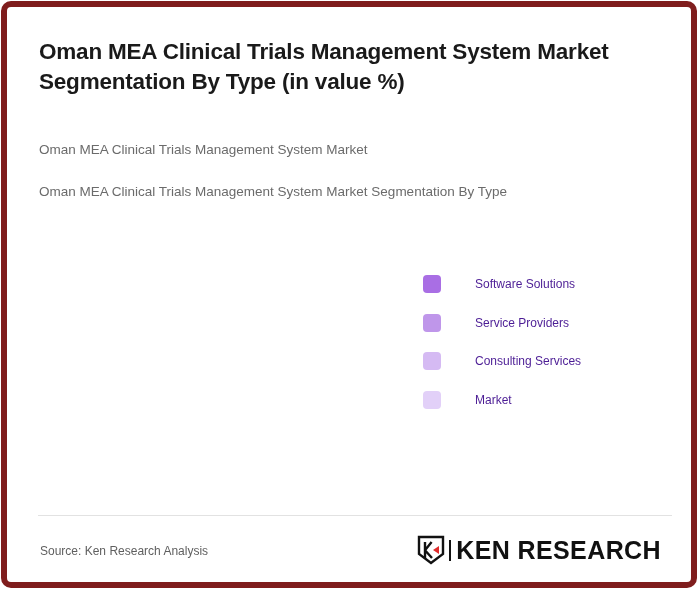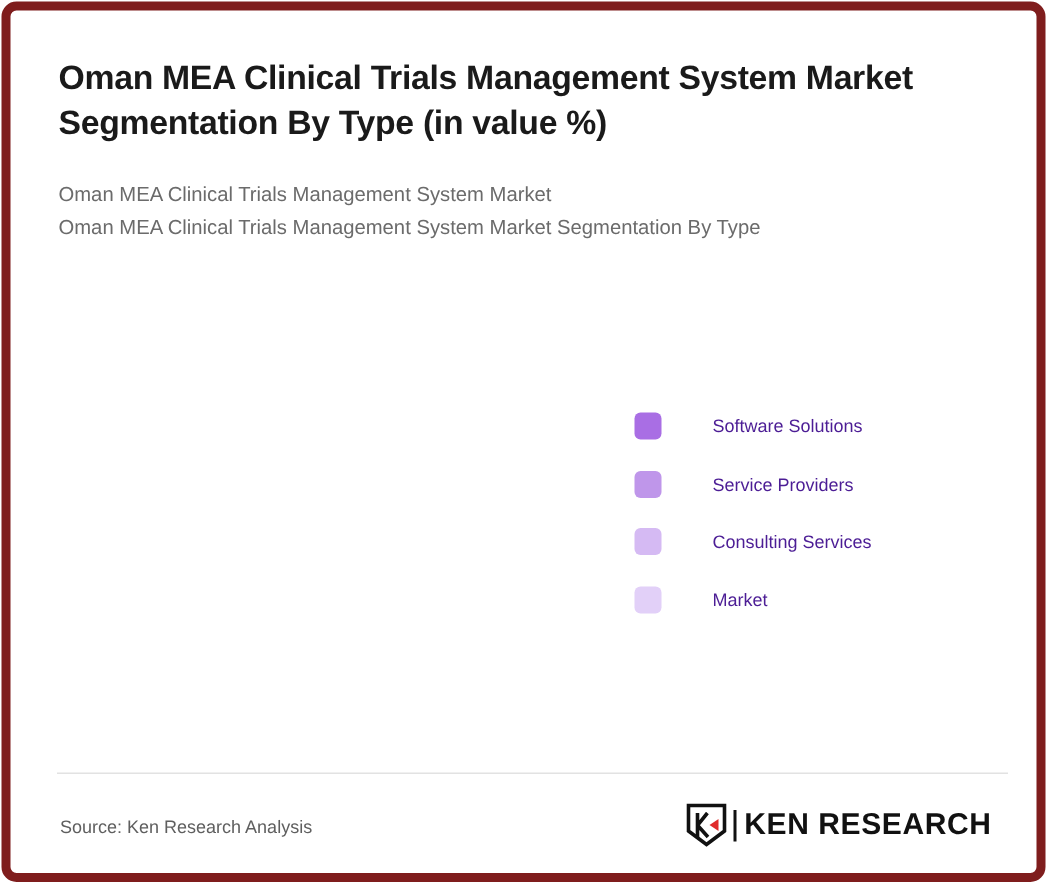--- a/index.html
+++ b/index.html
@@ -20,21 +20,21 @@
   }
   #title{
     position:absolute;left:32px;top:30px;width:640px;
     font-size:22.5px;font-weight:bold;color:#1a1a1a;
     line-height:1.33;letter-spacing:-0.2px;
   }
   #subtitles{
     position:absolute;left:32px;top:112px;width:640px;
     font-size:13.5px;color:#6b6b6b;line-height:1.63;
   }
-  .sub-line{display:block;}
+  .sub-line{display:block;margin-top:20px;}
   #chart-area{
     position:absolute;left:0;top:160px;width:696px;height:345px;
   }
   #donut-wrap{position:absolute;left:32px;top:13px;width:300px;height:300px;}
   #donut-svg{display:block;width:300px;height:300px;}
   #center-label{
     position:absolute;left:0;top:0;width:300px;height:300px;
     display:flex;align-items:center;justify-content:center;
     font-size:15.5px;color:#262626;pointer-events:none;
   }
@@ -58,21 +58,21 @@
     position:absolute;left:33px;top:537px;
     font-size:12px;color:#5f5f5f;
   }
   #logo{
     position:absolute;right:30px;top:528px;
     display:flex;align-items:center;height:30px;
   }
   #logo-mark{display:block;width:28px;height:30px;flex:none;}
   #logo-bar{width:2px;height:21px;background:#111111;margin:0 5px 0 4px;flex:none;}
   #logo-text{
-    font-size:20px;font-weight:bold;color:#111111;
+    font-size:25px;font-weight:bold;color:#111111;
     letter-spacing:0.4px;font-family:"Liberation Sans", sans-serif;
   }
 </style>
 </head>
 <body>
 
 <div id="card">
 
   <div id="title">Oman MEA Clinical Trials Management System Market Segmentation By Type (in value %)</div>
 

